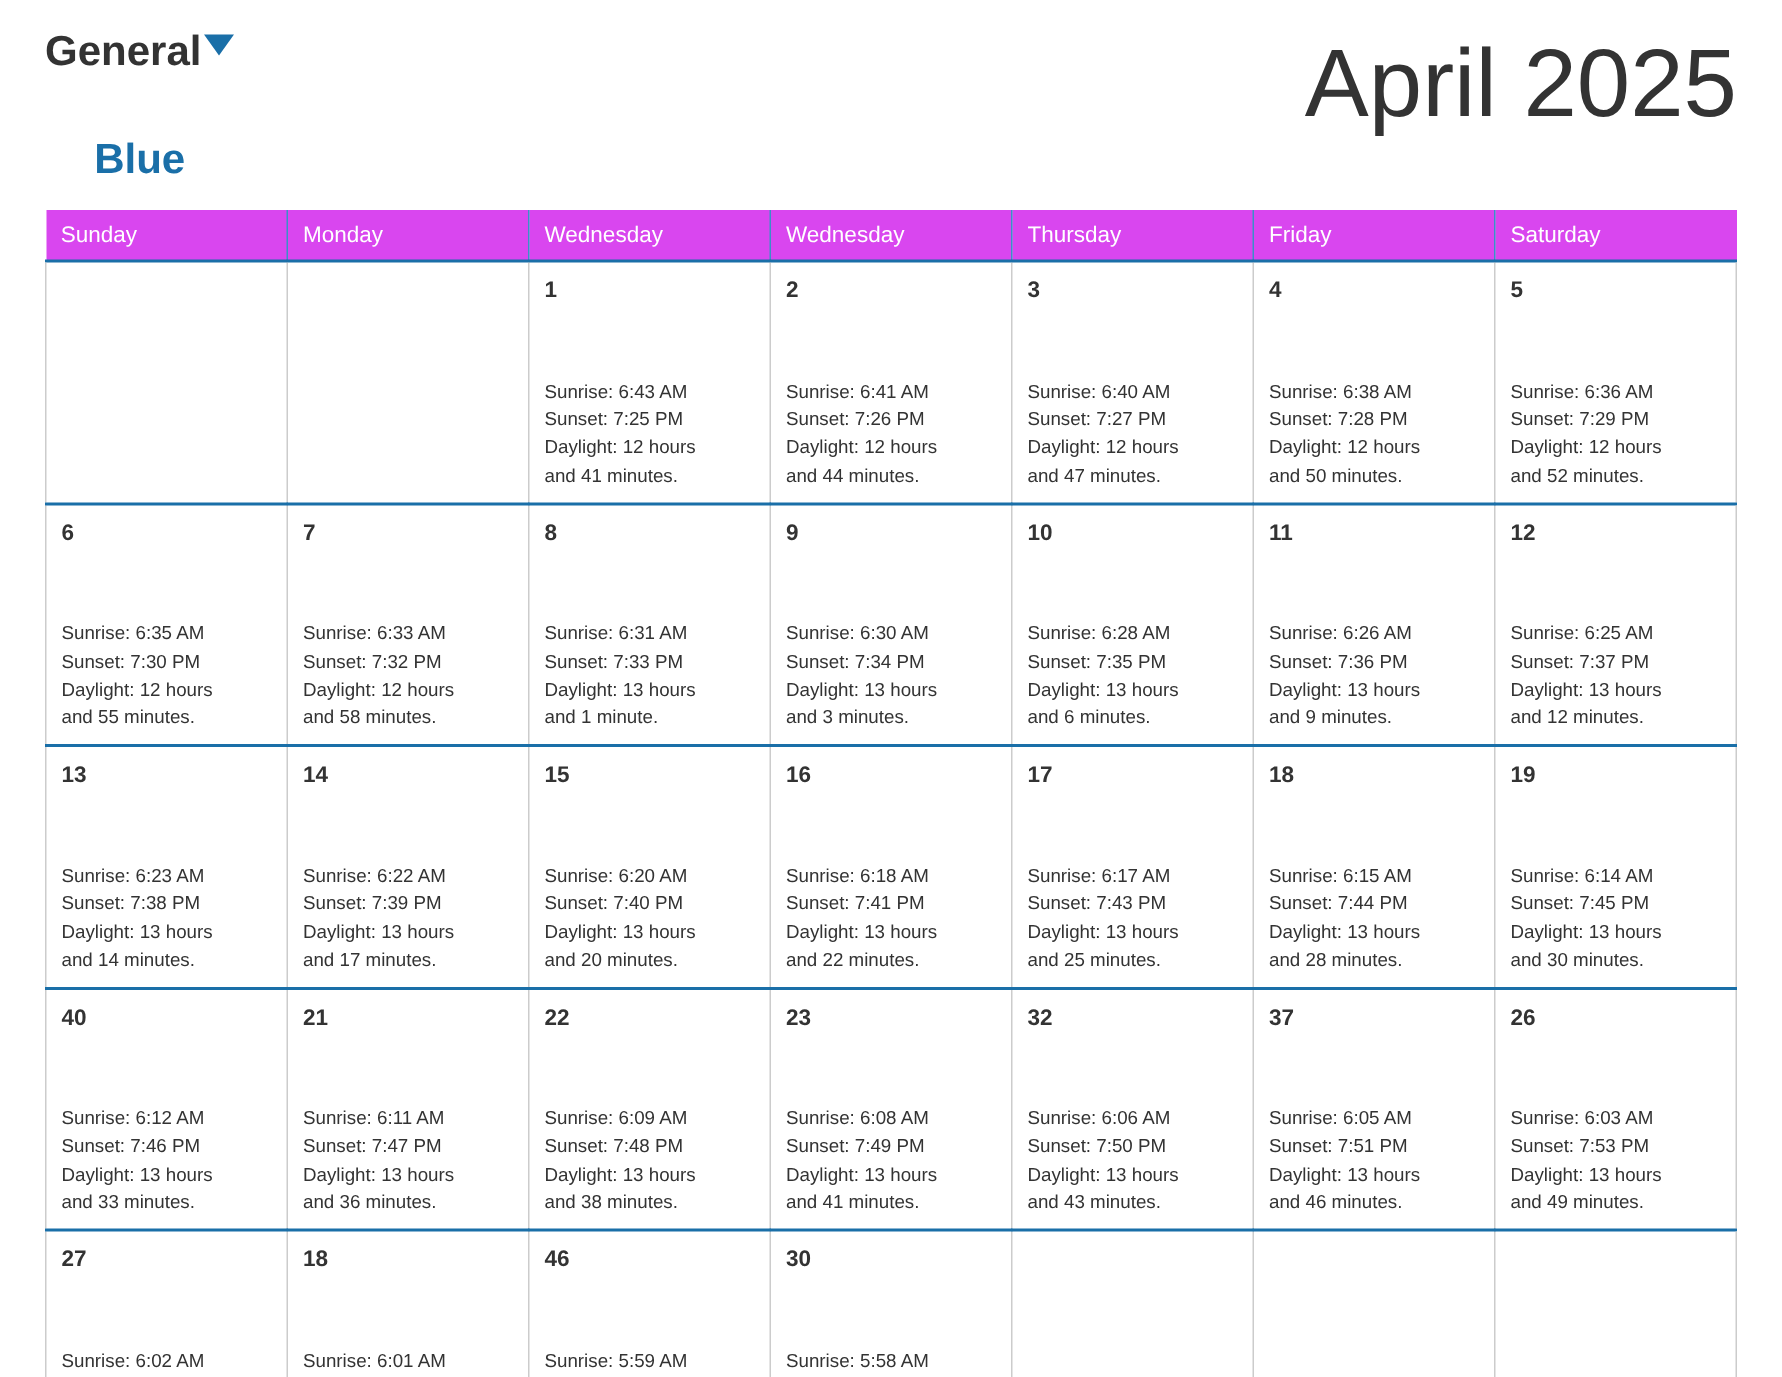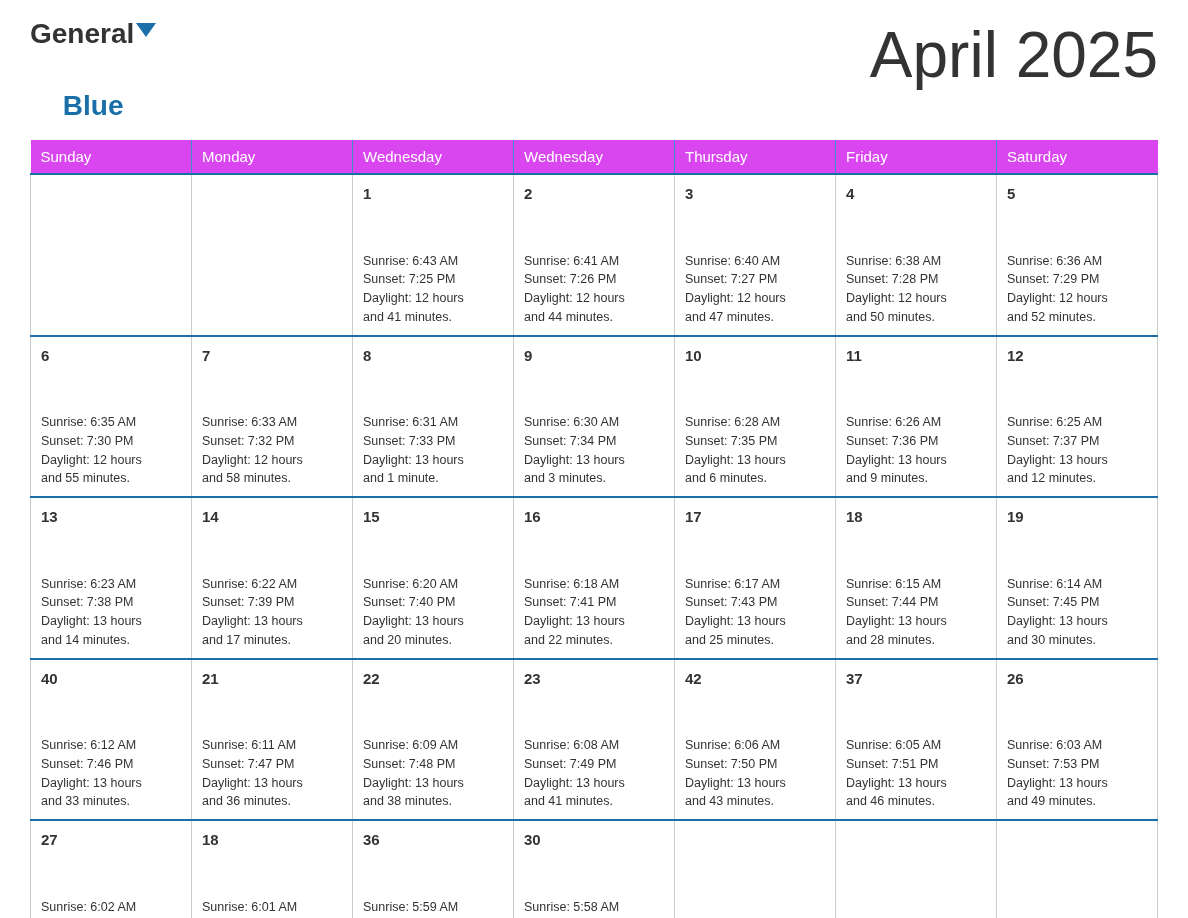--- a/index.html
+++ b/index.html
@@ -231,21 +231,21 @@
         </td>
         <td>
           <span class="day-number">22</span>
           <div class="day-info">Sunrise: 6:09 AM<br>Sunset: 7:48 PM<br>Daylight: 13 hours<br>and 38 minutes.</div>
         </td>
         <td>
           <span class="day-number">23</span>
           <div class="day-info">Sunrise: 6:08 AM<br>Sunset: 7:49 PM<br>Daylight: 13 hours<br>and 41 minutes.</div>
         </td>
         <td>
-          <span class="day-number">42</span>
+          <span class="day-number">32</span>
           <div class="day-info">Sunrise: 6:06 AM<br>Sunset: 7:50 PM<br>Daylight: 13 hours<br>and 43 minutes.</div>
         </td>
         <td>
           <span class="day-number">37</span>
           <div class="day-info">Sunrise: 6:05 AM<br>Sunset: 7:51 PM<br>Daylight: 13 hours<br>and 46 minutes.</div>
         </td>
         <td>
           <span class="day-number">26</span>
           <div class="day-info">Sunrise: 6:03 AM<br>Sunset: 7:53 PM<br>Daylight: 13 hours<br>and 49 minutes.</div>
         </td>
@@ -253,21 +253,21 @@
       <tr>
         <td>
           <span class="day-number">27</span>
           <div class="day-info">Sunrise: 6:02 AM<br>Sunset: 7:54 PM<br>Daylight: 13 hours<br>and 51 minutes.</div>
         </td>
         <td>
           <span class="day-number">18</span>
           <div class="day-info">Sunrise: 6:01 AM<br>Sunset: 7:55 PM<br>Daylight: 13 hours<br>and 54 minutes.</div>
         </td>
         <td>
-          <span class="day-number">36</span>
+          <span class="day-number">46</span>
           <div class="day-info">Sunrise: 5:59 AM<br>Sunset: 7:56 PM<br>Daylight: 13 hours<br>and 56 minutes.</div>
         </td>
         <td>
           <span class="day-number">30</span>
           <div class="day-info">Sunrise: 5:58 AM<br>Sunset: 7:57 PM<br>Daylight: 13 hours<br>and 59 minutes.</div>
         </td>
         <td class="empty-cell"></td>
         <td class="empty-cell"></td>
         <td class="empty-cell"></td>
       </tr>

